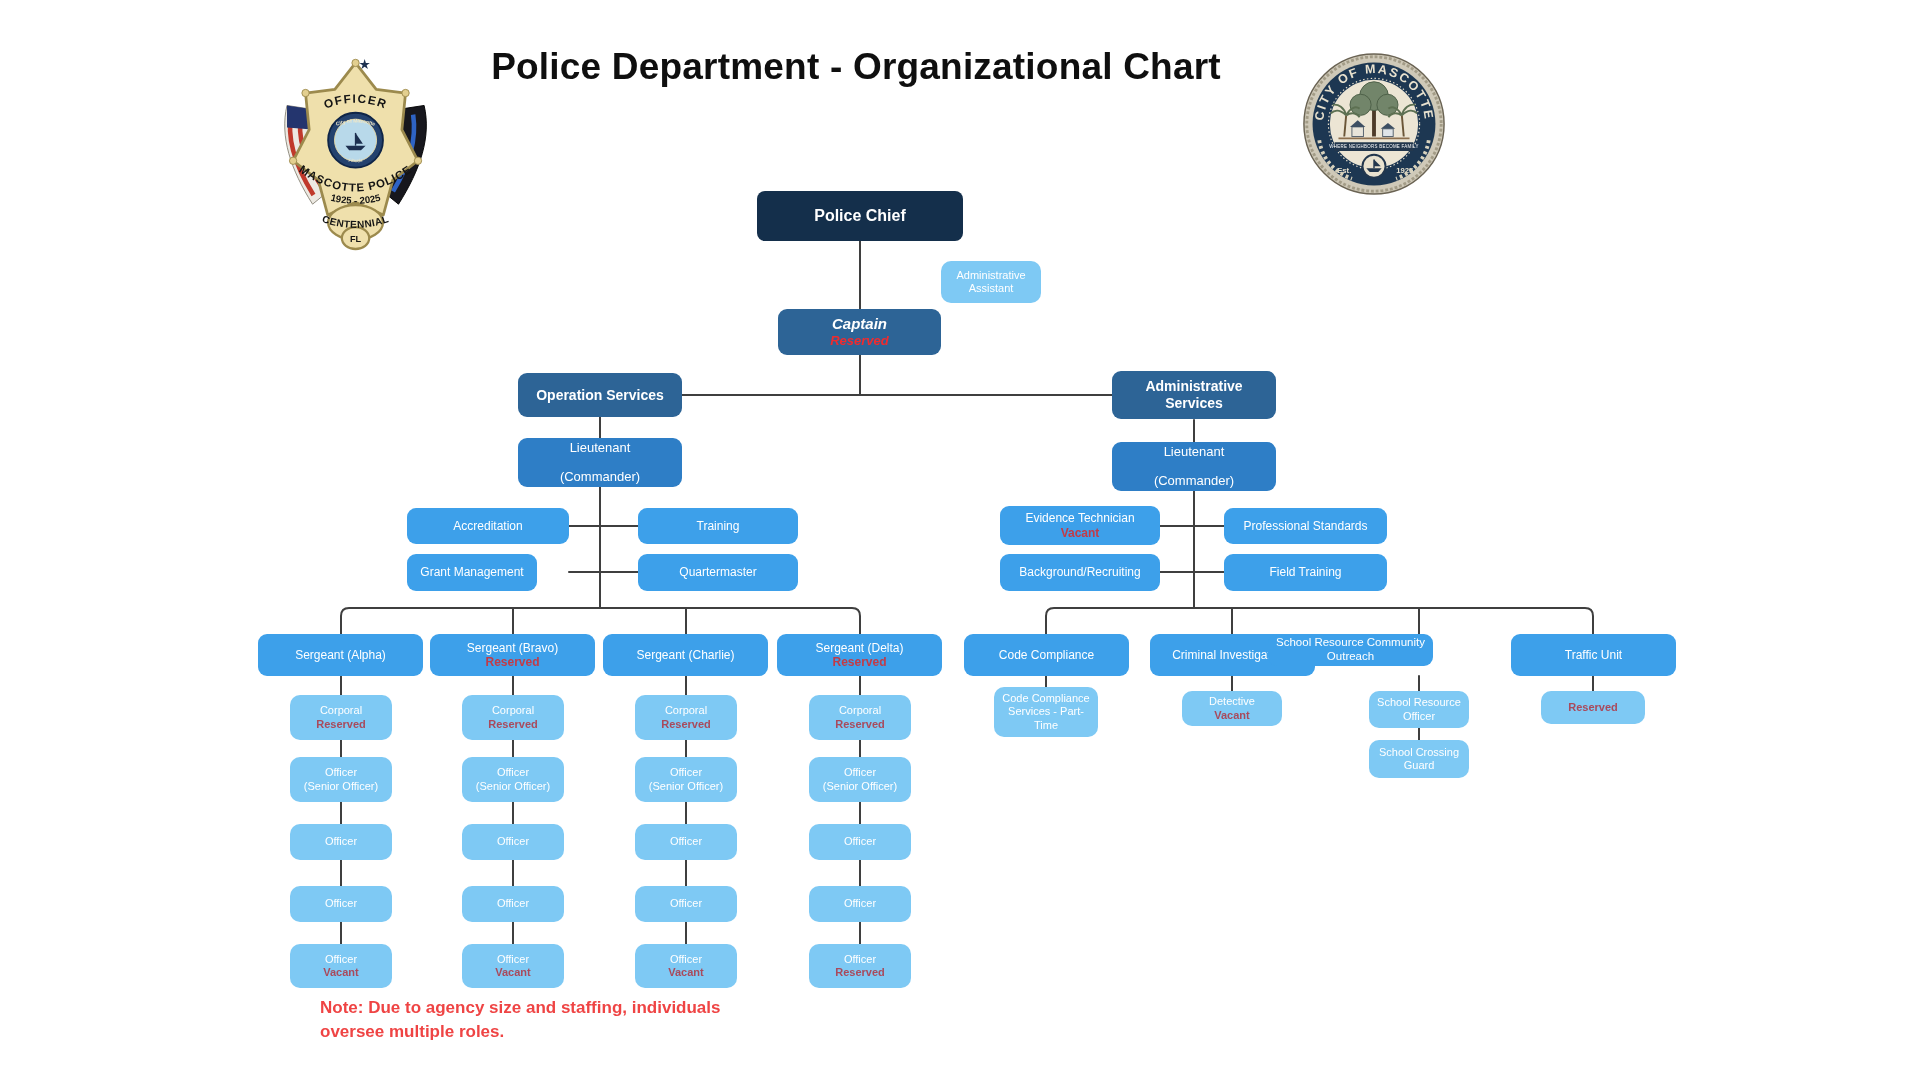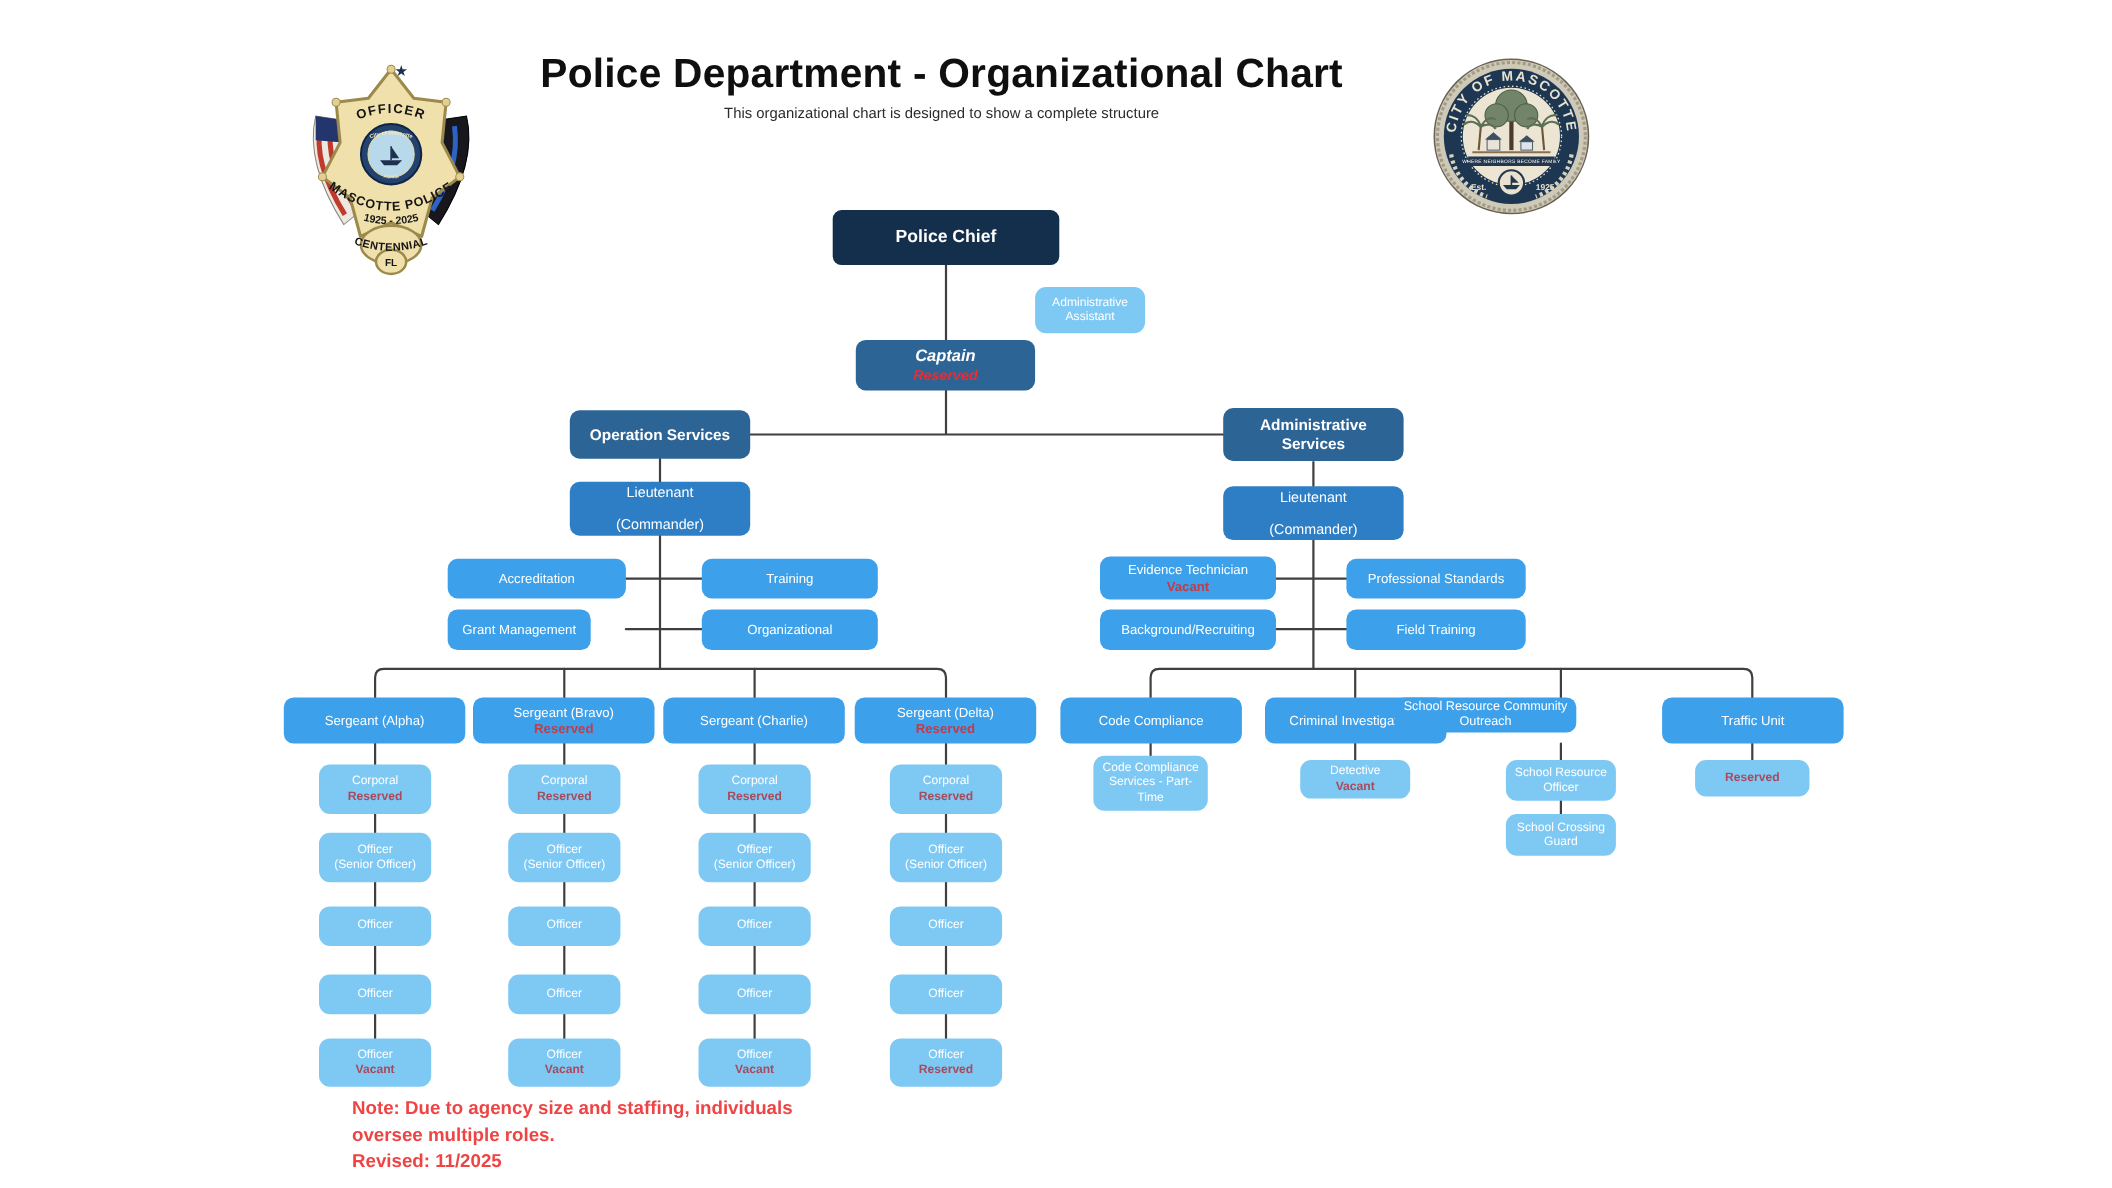--- a/index.html
+++ b/index.html
@@ -149,21 +149,20 @@
       </text>
       <text x="44" y="126" font-size="8" font-weight="bold" fill="#e9e2cf" text-anchor="middle">Est.</text>
       <text x="107" y="126" font-size="8" font-weight="bold" fill="#e9e2cf" text-anchor="middle">1925</text>
       <path d="M18 92 C21 112 35 126 52 132" stroke="#d8d2bd" stroke-width="4" stroke-dasharray="3 3" fill="none"></path>
       <path d="M132 92 C129 112 115 126 98 132" stroke="#d8d2bd" stroke-width="4" stroke-dasharray="3 3" fill="none"></path>
     </g>
   </svg>
 
   <div class="titleblock">
     <h1>Police Department - Organizational Chart</h1>
-    <p>This organizational chart is designed to show a complete structure</p>
   </div>
 
   <div class="node chief" style="left:757px;top:191px;width:206px;height:50px">
     <div>Police Chief</div>
   </div>
   <div class="node light" style="left:941px;top:261px;width:100px;height:42px">
     <div>Administrative Assistant</div>
   </div>
   <div class="node steel f15" style="left:778px;top:309px;width:163px;height:46px">
     <div>Captain</div>
@@ -188,21 +187,21 @@
   <div class="node mid" style="left:407px;top:508px;width:162px;height:36px">
     <div>Accreditation</div>
   </div>
   <div class="node mid" style="left:638px;top:508px;width:160px;height:36px">
     <div>Training</div>
   </div>
   <div class="node mid" style="left:407px;top:554px;width:130px;height:37px">
     <div>Grant Management</div>
   </div>
   <div class="node mid" style="left:638px;top:554px;width:160px;height:37px">
-    <div>Organizational</div>
+    <div>Quartermaster</div>
   </div>
 
   <div class="node mid" style="left:1000px;top:506px;width:160px;height:39px">
     <div>Evidence Technician</div>
     <div class="st">Vacant</div>
   </div>
   <div class="node mid" style="left:1224px;top:508px;width:163px;height:36px">
     <div>Professional Standards</div>
   </div>
   <div class="node mid" style="left:1000px;top:554px;width:160px;height:37px">
@@ -328,16 +327,15 @@
   </div>
   <div class="node light" style="left:1369px;top:740px;width:100px;height:38px">
     <div>School Crossing Guard</div>
   </div>
   <div class="node light" style="left:1541px;top:691px;width:104px;height:33px">
     <div class="st">Reserved</div>
   </div>
 
   <div class="note">
     <div>Note: Due to agency size and staffing, individuals oversee multiple roles.</div>
-    <div>Revised: 11/2025</div>
   </div>
 
 </div>
 
 </body></html>

